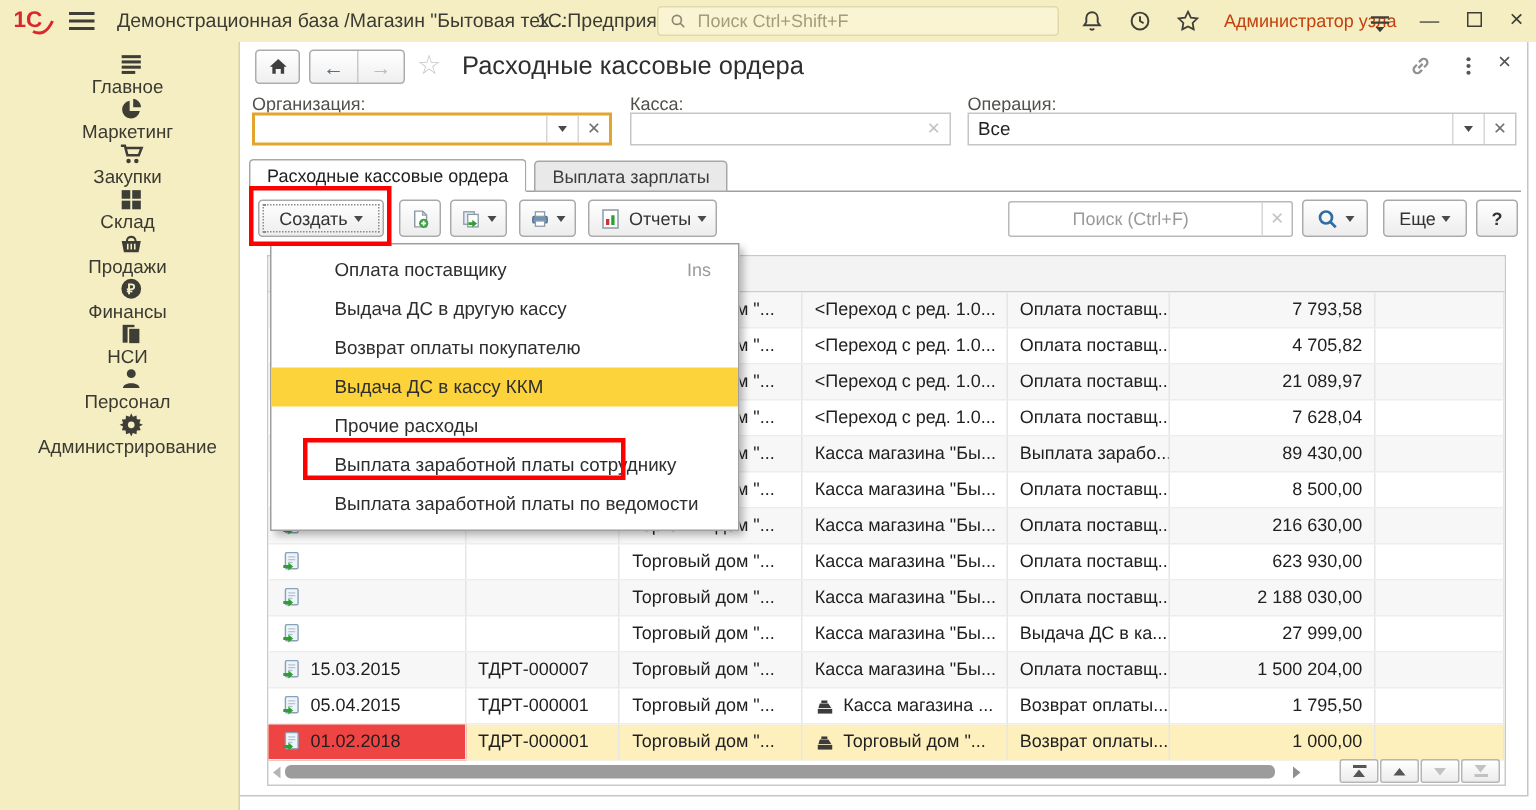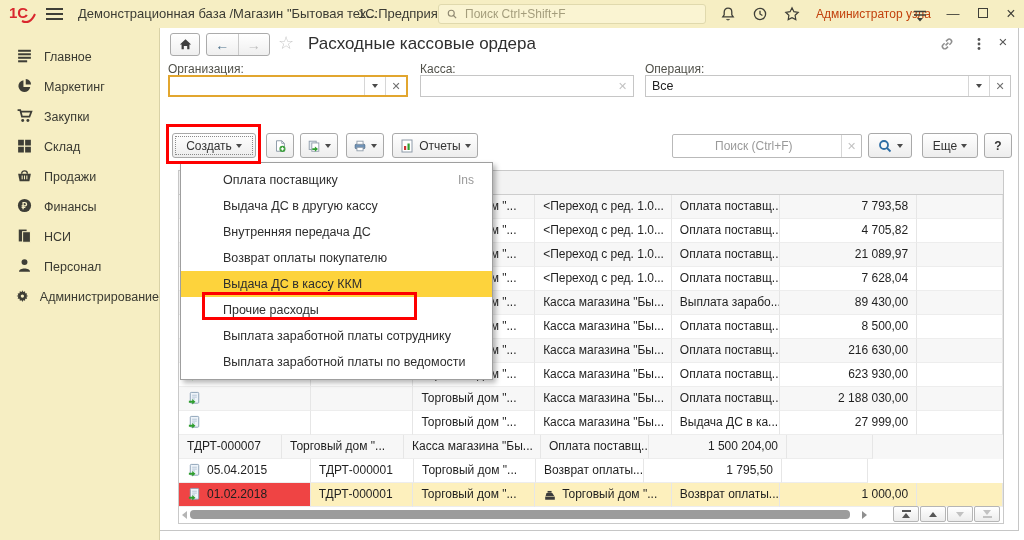--- a/index.html
+++ b/index.html
@@ -18,21 +18,21 @@
   .appbar-search{position:absolute;left:438px;top:4px;width:268px;height:20px;background:#faf4d2;border:1px solid #e0d9ad;border-radius:3px;display:flex;align-items:center;box-sizing:border-box;}
   .appbar-search .icn{width:12px;height:12px;margin:0 5px 0 7px;}
   .appbar-search input{border:none;background:transparent;outline:none;font:12px "Liberation Sans",sans-serif;color:#6e684d;width:200px;}
   .appbar-search input::placeholder{color:#a49d7c;}
   .ab-ic{position:absolute;top:6px;width:16px;height:16px;cursor:pointer;}
   .appbar-user{position:absolute;left:816px;top:0;height:28px;line-height:28px;font-size:12px;color:#c2410c;cursor:pointer;}
   .winctl{position:absolute;top:0;height:28px;width:22px;text-align:center;line-height:28px;color:#3f3f38;font-size:13px;cursor:pointer;}
 
   
   .sidebar{position:absolute;left:0;top:28px;width:160px;height:512px;background:#f6eec3;border-right:1px solid #d9d2a7;box-sizing:border-box;padding-top:6px;}
-  .side-item{height:30px;display:flex;align-items:flex-end;cursor:pointer;}
+  .side-item{height:30px;display:flex;align-items:center;cursor:pointer;flex-direction:column;}
   .side-item .icn{width:17px;height:17px;margin-left:16px;}
   .side-item .lbl{margin-left:11px;font-size:12.5px;color:#3a3a31;white-space:nowrap;}
 
   
   .workspace{position:absolute;left:160px;top:28px;width:864px;height:512px;background:#fff;}
   .win-border-b{position:absolute;left:0;top:502px;width:858px;height:1px;background:#c6c6c6;}
   .win-border-r{position:absolute;left:858px;top:0;width:1px;height:503px;background:#c6c6c6;}
 
   
   .fh-btn{position:absolute;height:23px;box-sizing:border-box;border:1px solid #ababab;border-radius:3px;background:linear-gradient(#ffffff,#efefef);display:flex;align-items:center;justify-content:center;cursor:pointer;}
@@ -275,20 +275,24 @@
     <div class="f-input" style="left:485px;width:366px">
       <input value="Все" style="">
       <span class="f-ctl">
           <span class="caret"></span>
         </span>
       <span class="f-ctl">
           <span class="xgl">✕</span>
         </span>
     </div>
 
+    <div class="tabs">
+      <span class="tab active">Расходные кассовые ордера</span>
+      <span class="tab inactive">Выплата зарплаты</span>
+    </div>
 
     <button class="tbtn create-btn">
       <span>Создать</span>
         <span class="caret"></span>
     </button>
     <button class="tbtn" style="left:106px;width:28px">
       <span class="icn"><svg viewBox="0 0 16 16">
             <path d="M4 2 h6 l3 3 v9 H4 Z" fill="#fff" stroke="#8d9aa8" stroke-width="1.1"></path>
             <path d="M10 2 v3 h3" fill="none" stroke="#8d9aa8"></path>
             <circle cx="10.8" cy="11.3" r="3.5" fill="#3da03d"></circle>
@@ -624,20 +628,28 @@
               <span>Выдача ДС в ка...</span>
             </div>
             <div class="cell num" style="width: 138px;">
               <span>27 999,00</span>
             </div>
             <div class="cell" style="width: 86px;">
               <span></span>
             </div>
           </div>
           <div class="grow stripe">
+            <div class="cell" style="width: 132px;">
+              <span class="icn" style="width: 15px; height: 15px;"><svg viewBox="0 0 16 16">
+                  <rect x="3.5" y="1.5" width="9" height="11.5" rx="1" fill="#eef4fa" stroke="#8aa0b5"></rect>
+                  <path d="M5.5 4.5 h5 M5.5 6.5 h5 M5.5 8.5 h3" stroke="#b3c4d4" stroke-width="1"></path>
+                  <path d="M2 10.3 h3.6 v-1.8 l3.4 2.9 -3.4 2.9 v-1.8 H2 Z" fill="#2f9e2f"></path>
+                </svg></span>
+              <span>15.03.2015</span>
+            </div>
             <div class="cell" style="width: 103px;">
               <span>ТДРТ-000007</span>
             </div>
             <div class="cell" style="width: 122px;">
               <span>Торговый дом "...</span>
             </div>
             <div class="cell" style="width: 137px;">
               <span>Касса магазина "Бы...</span>
             </div>
             <div class="cell" style="width: 108px;">
@@ -657,20 +669,28 @@
                   <path d="M5.5 4.5 h5 M5.5 6.5 h5 M5.5 8.5 h3" stroke="#b3c4d4" stroke-width="1"></path>
                   <path d="M2 10.3 h3.6 v-1.8 l3.4 2.9 -3.4 2.9 v-1.8 H2 Z" fill="#2f9e2f"></path>
                 </svg></span>
               <span>05.04.2015</span>
             </div>
             <div class="cell" style="width: 103px;">
               <span>ТДРТ-000001</span>
             </div>
             <div class="cell" style="width: 122px;">
               <span>Торговый дом "...</span>
+            </div>
+            <div class="cell" style="width: 137px;">
+              <span class="icn" style="width: 14px; height: 14px;"><svg viewBox="0 0 16 16" fill="#3c3c3c">
+                  <rect x="2.5" y="9.8" width="11" height="3.6"></rect>
+                  <path d="M4 5.8 h6.6 l2.2 3.4 H3 Z"></path>
+                  <rect x="5.2" y="3.4" width="4.6" height="2"></rect>
+                </svg></span>
+              <span>Касса магазина ...</span>
             </div>
             <div class="cell" style="width: 108px;">
               <span>Возврат оплаты...</span>
             </div>
             <div class="cell num" style="width: 138px;">
               <span>1 795,50</span>
             </div>
             <div class="cell" style="width: 86px;">
               <span></span>
             </div>
@@ -731,23 +751,20 @@
 
     <div class="menu" id="createMenu">
         <div class="menu-item">
           <span class="mi-label">Оплата поставщику</span>
           <span class="mi-short">Ins</span>
         </div>
         <div class="menu-item">
           <span class="mi-label">Выдача ДС в другую кассу</span>
         </div>
         <div class="menu-item">
-          <span class="mi-label">Внутренняя передача ДС</span>
-        </div>
-        <div class="menu-item">
           <span class="mi-label">Возврат оплаты покупателю</span>
         </div>
         <div class="menu-item hl">
           <span class="mi-label">Выдача ДС в кассу ККМ</span>
         </div>
         <div class="menu-item">
           <span class="mi-label">Прочие расходы</span>
         </div>
         <div class="menu-item">
           <span class="mi-label">Выплата заработной платы сотруднику</span>

